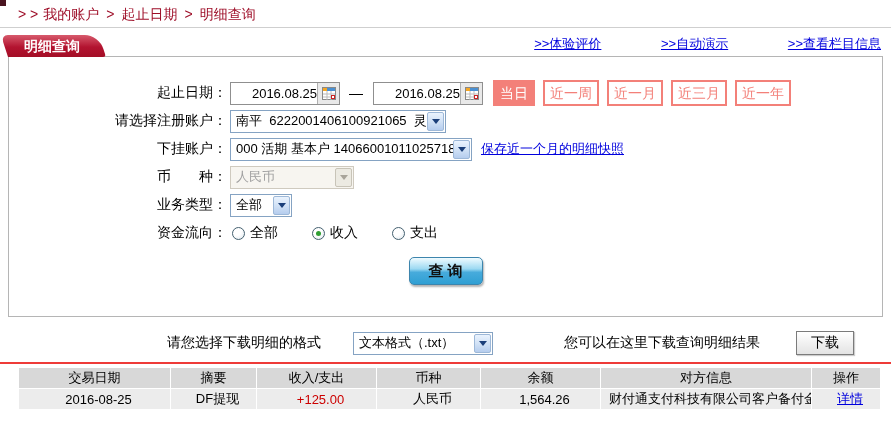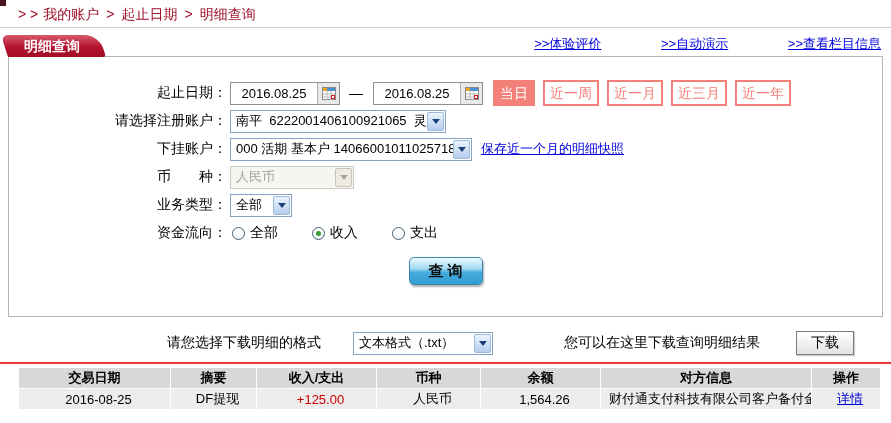--- a/index.html
+++ b/index.html
@@ -37,21 +37,21 @@
   .header-links { position:absolute; right:10px; bottom:3px; white-space:nowrap; }
   .header-links a { color:#0000dd; text-decoration:underline; margin-left:56px; font-size:13px; cursor:pointer; }
   
   .panel { margin:0 8px; border:1px solid #b5b5b5; height:261px; background:#fff; position:relative; z-index:1; }
   .form { padding-top:22px; }
   .form-row { display:flex; align-items:center; height:28px; }
   .form-label { width:218px; text-align:right; font-size:14px; flex:none; white-space:pre; }
   
   .date-box { display:flex; align-items:stretch; border:1px solid #8f8f8f; background:#fff; height:23px; margin-left:3px; }
   .date-input {
-    border:none; outline:none; width:86px; font-size:13px; text-align:center;
+    border:none; outline:none; width:86px; font-size:13px; text-align:right;
     font-family:"Liberation Sans","DejaVu Sans",sans-serif; background:transparent;
   }
   .cal-btn { width:22px; background:#e9e9e9; border-left:1px solid #b0b0b0; display:flex; align-items:center; justify-content:center; cursor:pointer; }
   .dash { margin:0 7px 0 9px; font-size:14px; }
   
   .range-btn {
     height:26px; line-height:22px; padding:0 5px; margin-left:8px;
     border:2px solid #f38079; color:#f38079; background:#fff; font-size:14px;
     cursor:pointer; font-family:inherit;
   }
@@ -96,21 +96,21 @@
   .download-row .fmt-select { width:140px; margin-left:6px; }
   .result-label { margin-left:45px; }
   .download-btn {
     margin-left:10px; width:58px; height:24px; border:1px solid #7b7b7b; cursor:pointer;
     background:linear-gradient(#ffffff,#e3e3e3); font-size:14px; color:#000; font-family:inherit;
     box-shadow:1px 1px 1px #cccccc;
   }
   
   .red-divider { margin-top:6px; border-top:2px solid #ee3b38; }
   .detail-table { margin:3px 18px 0; width:855px; border-collapse:separate; border-spacing:1px; table-layout:fixed; }
-  .detail-table th { background:#d8d8d8; font-weight:bold; height:20px; font-size:13px; }
+  .detail-table th { background:#d8d8d8; font-weight:normal; height:20px; font-size:13px; }
   .detail-table td { background:#ececec; height:20px; font-size:13px; text-align:center; white-space:nowrap; overflow:hidden;padding-left:8px; }
   .amount-in { color:#cc0000; }
   .detail-link { color:#0000dd; text-decoration:underline; cursor:pointer; }
 </style>
 </head>
 <body>
 
 <div class="page">
 
   <div class="corner-notch"></div>

